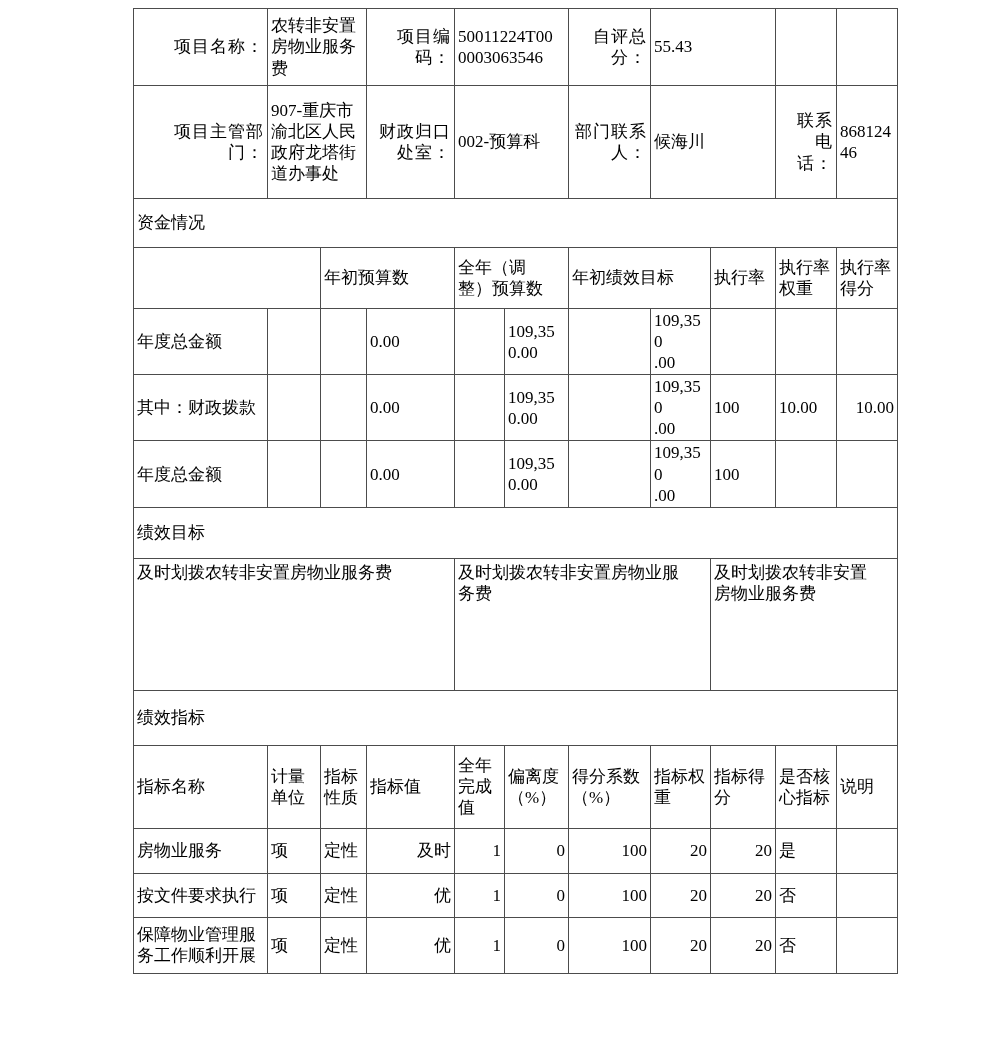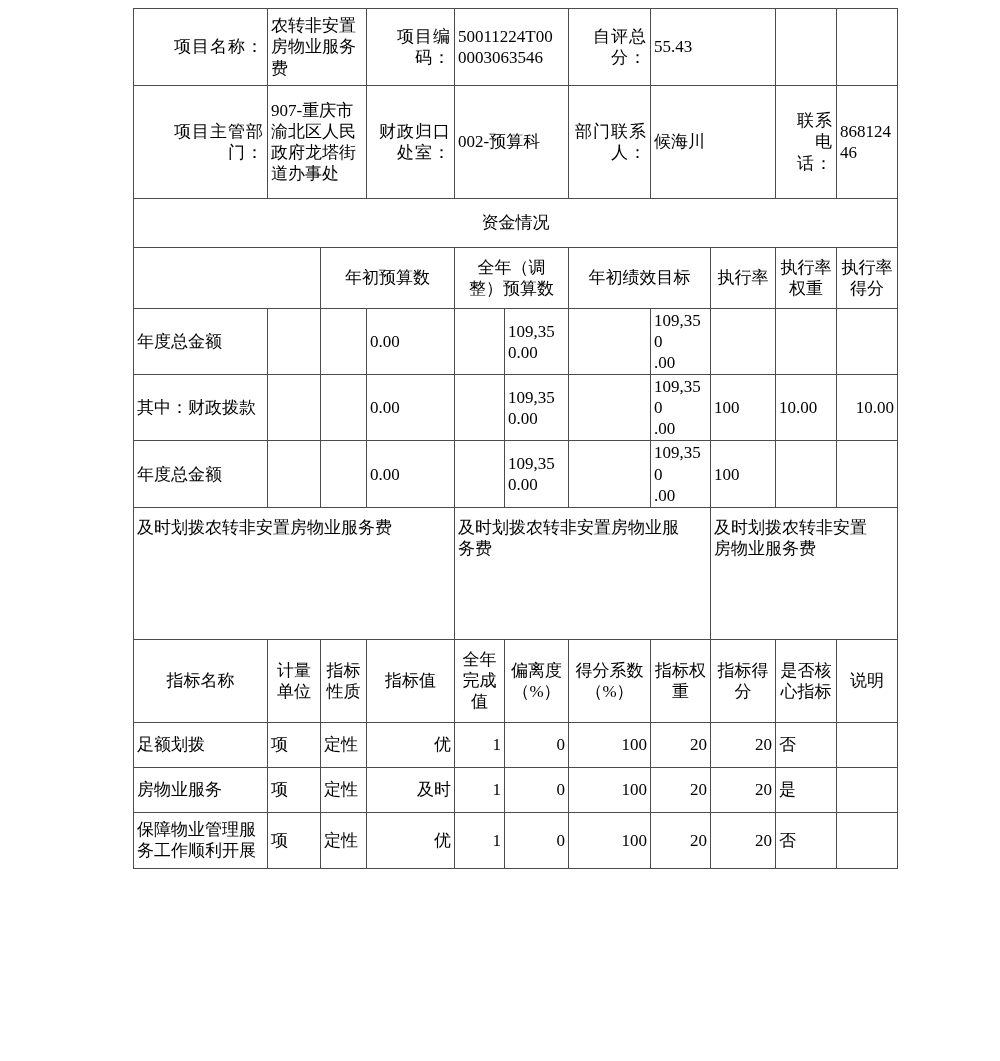--- a/index.html
+++ b/index.html
@@ -18,23 +18,23 @@
     border: 1px solid #4c4c4c;
     padding: 1px 3px;
     vertical-align: middle;
     white-space: pre-line;
     line-height: 1.24;
     overflow: hidden;
     word-break: break-all;
   }
   .lab { text-align: right; letter-spacing: 1px; }
   .val { text-align: left; }
-  .ctr { text-align: center; }
+  .ctr { }
   .r   { text-align: right; }
-  .top { vertical-align: top; padding-top: 9px; }
+  .top { vertical-align: top; padding-top: 3px; }
 </style>
 </head>
 <body>
 
 <table class="doc">
   <colgroup>
     <col style="width:134px">
       <col style="width:53px">
       <col style="width:46px">
     <col style="width:88px">
@@ -138,28 +138,34 @@
     <td class="val">109,35
 0.00</td>
     <td></td>
     <td class="val">109,350
 .00</td>
     <td class="val">100</td>
     <td class="val"></td>
     <td class="r"></td>
   </tr>
 
+  <tr style="height:51px">
+    <td class="ctr" colspan="11">绩效目标</td>
+  </tr>
   <tr style="height:132px">
     <td class="val top" colspan="4">及时划拨农转非安置房物业服务费</td>
     <td class="val top" colspan="4">及时划拨农转非安置房物业服
 务费</td>
     <td class="val top" colspan="3">及时划拨农转非安置
 房物业服务费</td>
   </tr>
 
+  <tr style="height:55px">
+    <td class="ctr" colspan="11">绩效指标</td>
+  </tr>
   <tr style="height:83px">
     <td class="ctr">指标名称</td>
     <td class="ctr">计量
 单位</td>
     <td class="ctr">指标
 性质</td>
     <td class="ctr">指标值</td>
     <td class="ctr">全年
 完成
 值</td>
@@ -169,43 +175,43 @@
 （%）</td>
     <td class="ctr">指标权
 重</td>
     <td class="ctr">指标得
 分</td>
     <td class="ctr">是否核
 心指标</td>
     <td class="ctr">说明</td>
   </tr>
   <tr style="height:45px">
-    <td class="val">足额划拨</td>
-    <td class="val">项</td>
-    <td class="val">定性</td>
-    <td class="r">优</td>
-    <td class="r">1</td>
-    <td class="r">0</td>
-    <td class="r">100</td>
-    <td class="r">20</td>
-    <td class="r">20</td>
-    <td class="val">否</td>
-    <td class="val"></td>
-  </tr>
-  <tr style="height:45px">
     <td class="val">房物业服务</td>
     <td class="val">项</td>
     <td class="val">定性</td>
     <td class="r">及时</td>
     <td class="r">1</td>
     <td class="r">0</td>
     <td class="r">100</td>
     <td class="r">20</td>
     <td class="r">20</td>
     <td class="val">是</td>
+    <td class="val"></td>
+  </tr>
+  <tr style="height:44px">
+    <td class="val">按文件要求执行</td>
+    <td class="val">项</td>
+    <td class="val">定性</td>
+    <td class="r">优</td>
+    <td class="r">1</td>
+    <td class="r">0</td>
+    <td class="r">100</td>
+    <td class="r">20</td>
+    <td class="r">20</td>
+    <td class="val">否</td>
     <td class="val"></td>
   </tr>
   <tr style="height:56px">
     <td class="val">保障物业管理服
 务工作顺利开展</td>
     <td class="val">项</td>
     <td class="val">定性</td>
     <td class="r">优</td>
     <td class="r">1</td>
     <td class="r">0</td>

